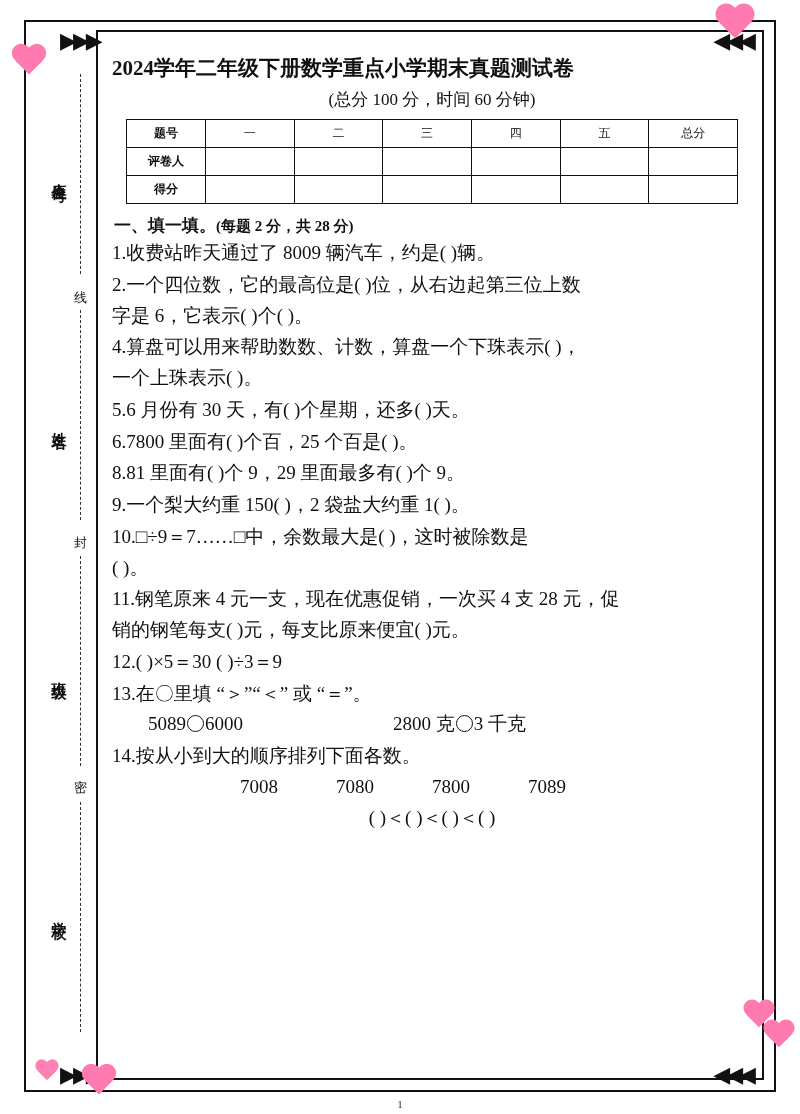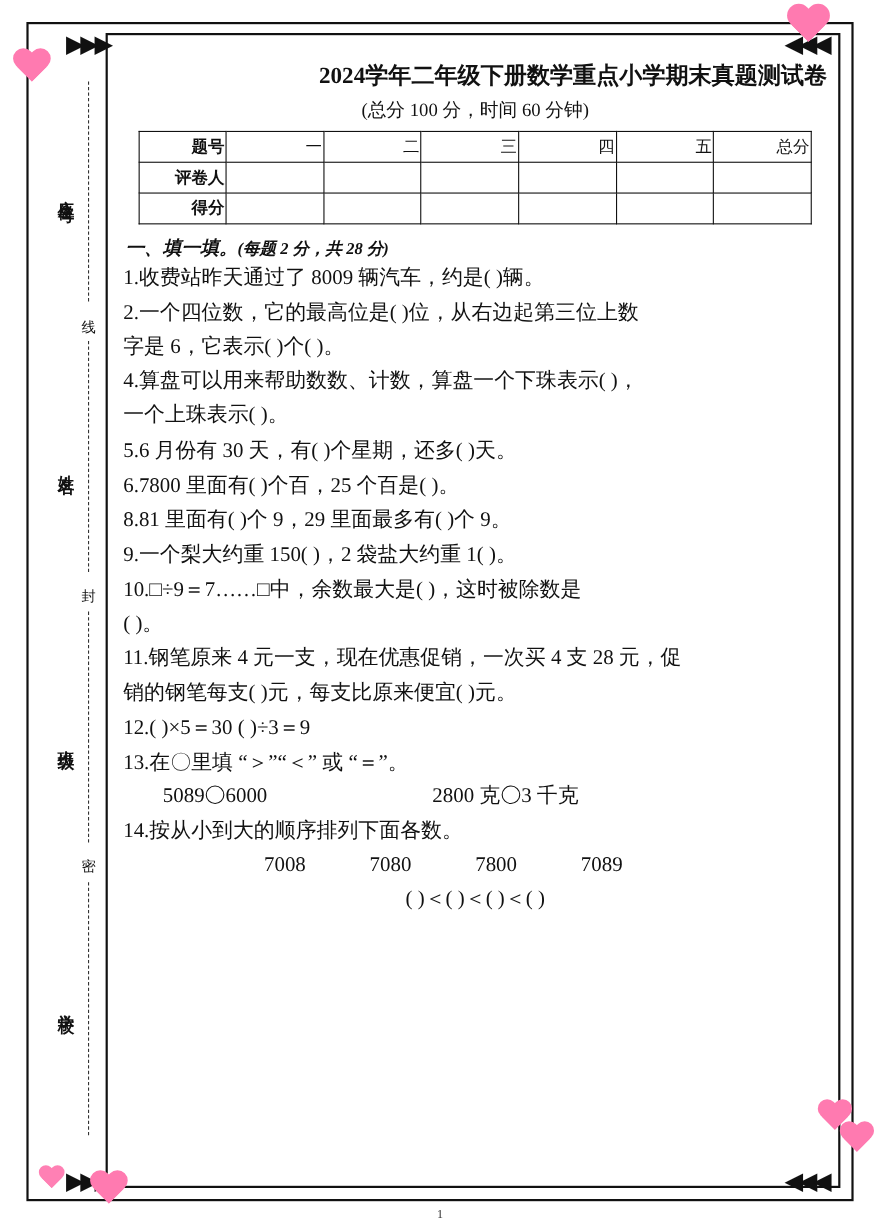--- a/index.html
+++ b/index.html
@@ -106,53 +106,52 @@
   }
 
   
   .content {
     position: absolute;
     left: 112px;
     top: 42px;
     width: 640px;
   }
   .title {
-    text-align: right;
+    text-align: left;
     font-size: 21px;
     font-weight: bold;
     letter-spacing: 0px;
     margin: 12px 0 6px 0;
     white-space: nowrap;
   }
   .subtitle {
     text-align: center;
     font-size: 17px;
     margin-bottom: 8px;
   }
 
   table.score {
     border-collapse: collapse;
     margin: 4px auto 10px auto;
     width: 612px;
   }
   table.score td {
     border: 1.4px solid #111;
     height: 25px;
-    text-align: right;
-    font-size: 15px;
+    text-align: center;
+    font-size: 12px;
     font-weight: bold;
   }
   table.score td.label { width: 78px; }
   table.score td.cell { width: 88px; font-weight: normal; }
 
   .sect-head {
     font-size: 17px;
     font-weight: bold;
     margin: 8px 0 0 2px;
-    font-style: italic;
   }
   .sect-head .small {
     font-size: 15px;
   }
 
   ol.qs {
     list-style: none;
     margin: 0;
     padding: 0;
     font-size: 19px;

